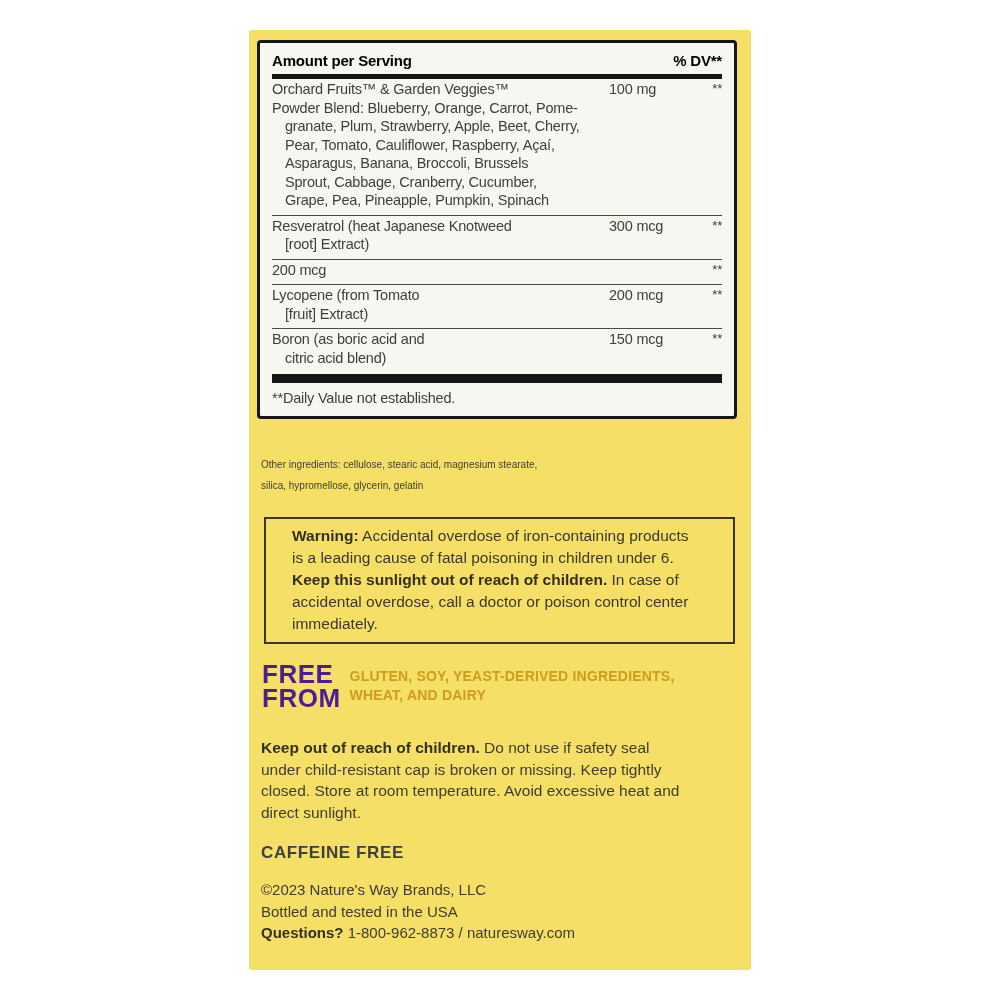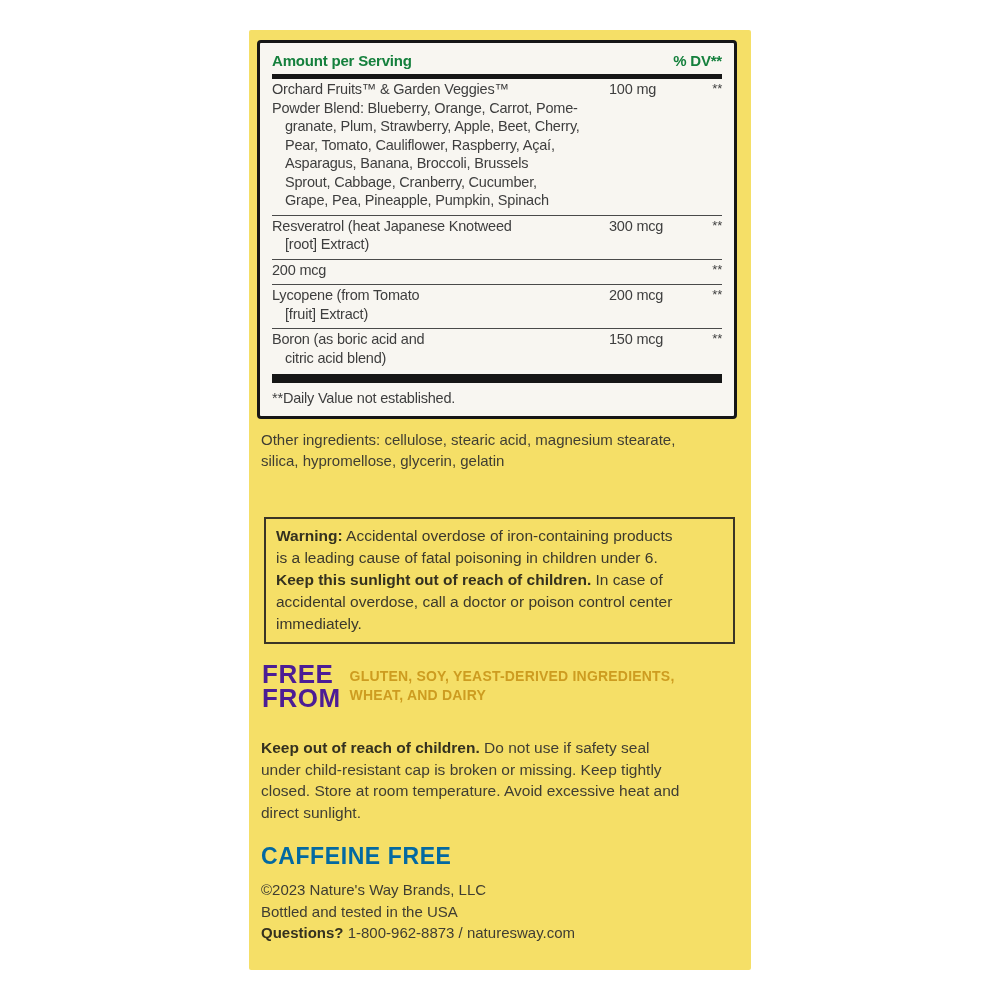--- a/index.html
+++ b/index.html
@@ -30,43 +30,43 @@
     color: #3e3e3e;
     letter-spacing: -0.2px;
   }
   .panel-header {
     display: flex;
     justify-content: space-between;
     align-items: flex-end;
     font-weight: bold;
     font-size: 15px;
     line-height: 20px;
-    color: #15803d;
+    color: #000000;
     padding-bottom: 3px;
   }
   .thick-rule { height: 5px; background: #161616; }
   .row { display: flex; padding: 1px 0 5px; font-size: 14.5px; line-height: 18.5px; }
   .row + .row { border-top: 1.5px solid #4a4a4a; }
   .row .name { width: 337px; flex: none; }
   .row .amt  { flex: 1; }
   .row .dv   { flex: none; width: 30px; text-align: right; font-size: 13px; }
   .hang { white-space: pre-line; padding-left: 13px; text-indent: -13px; display: block; }
   .bottom-bar { height: 9px; background: #161616; margin-top: 2px; }
   .footnote { font-size: 14.5px; line-height: 19px; padding: 6px 0 2px; }
   
   .other-ing {
-    position: absolute; left: 12px; top: 399px; width: 482px;
-    font-size: 15px; line-height: 21px; color: #403e33;
+    position: absolute; left: 12px; top: 424px; width: 482px;
+    font-size: 10px; line-height: 21px; color: #403e33;
     white-space: pre-line;
   }
   .warning-box {
     position: absolute; left: 15px; top: 487px; width: 471px;
     box-sizing: border-box;
     border: 2px solid #3a3526;
-    padding: 6px 10px 7px 10px;
+    padding: 6px 10px 7px 26px;
     font-size: 15.5px; line-height: 22px; color: #3c392c;
     white-space: pre-line;
   }
   .warning-box b, .keep-out b, .footer b { color: #34311f; }
   .free-from { position: absolute; left: 13px; top: 632px; display: flex; }
   .free-badge {
     font-size: 26px; line-height: 24px; font-weight: bold;
     color: #4c1d95; letter-spacing: 0.5px;
     white-space: pre-line;
   }
@@ -76,21 +76,21 @@
     color: #cd9c20; letter-spacing: 0.2px;
     white-space: pre-line;
   }
   .keep-out {
     position: absolute; left: 12px; top: 707px; width: 482px;
     font-size: 15.5px; line-height: 21.5px; color: #403e33;
     white-space: pre-line;
   }
   .caffeine {
     position: absolute; left: 12px; top: 813px;
-    font-size: 23px; font-weight: bold; color: #0369a1;
+    font-size: 17px; font-weight: bold; color: #404040;
     letter-spacing: 0.6px;
   }
   .footer {
     position: absolute; left: 12px; top: 849px; width: 482px;
     font-size: 15px; line-height: 21.5px; color: #3f3d32;
   }
 </style>
 </head>
 <body>
 

